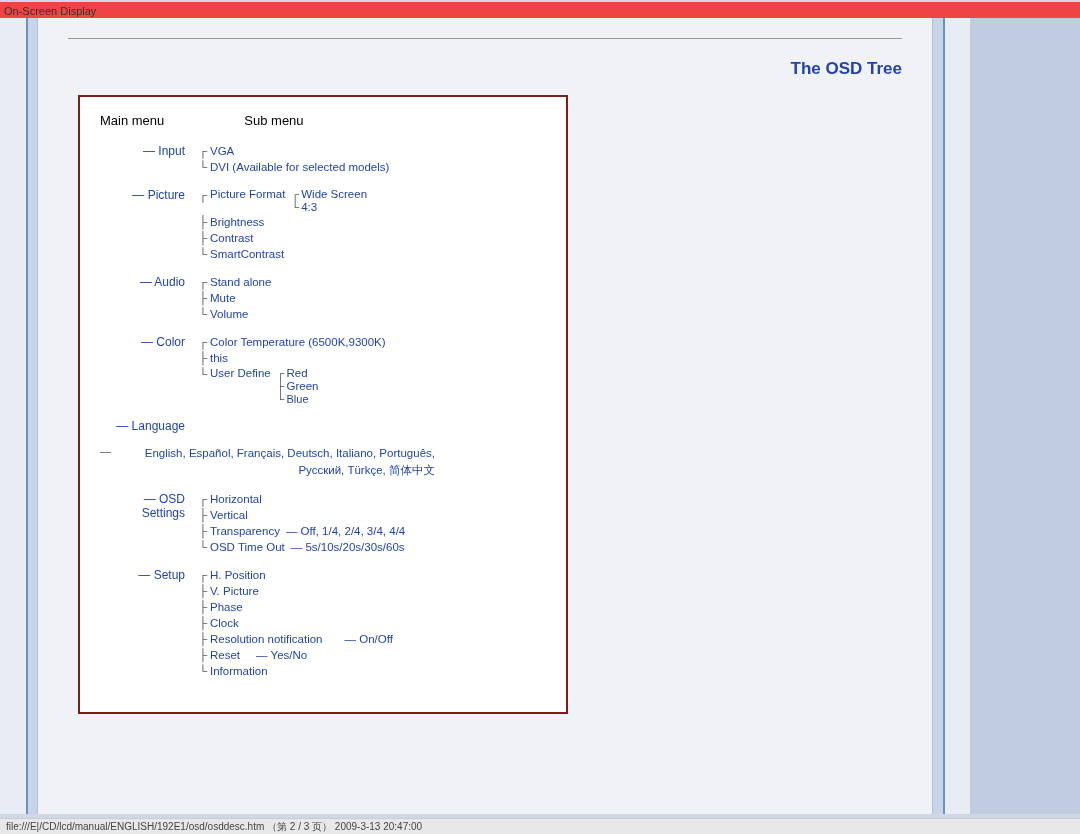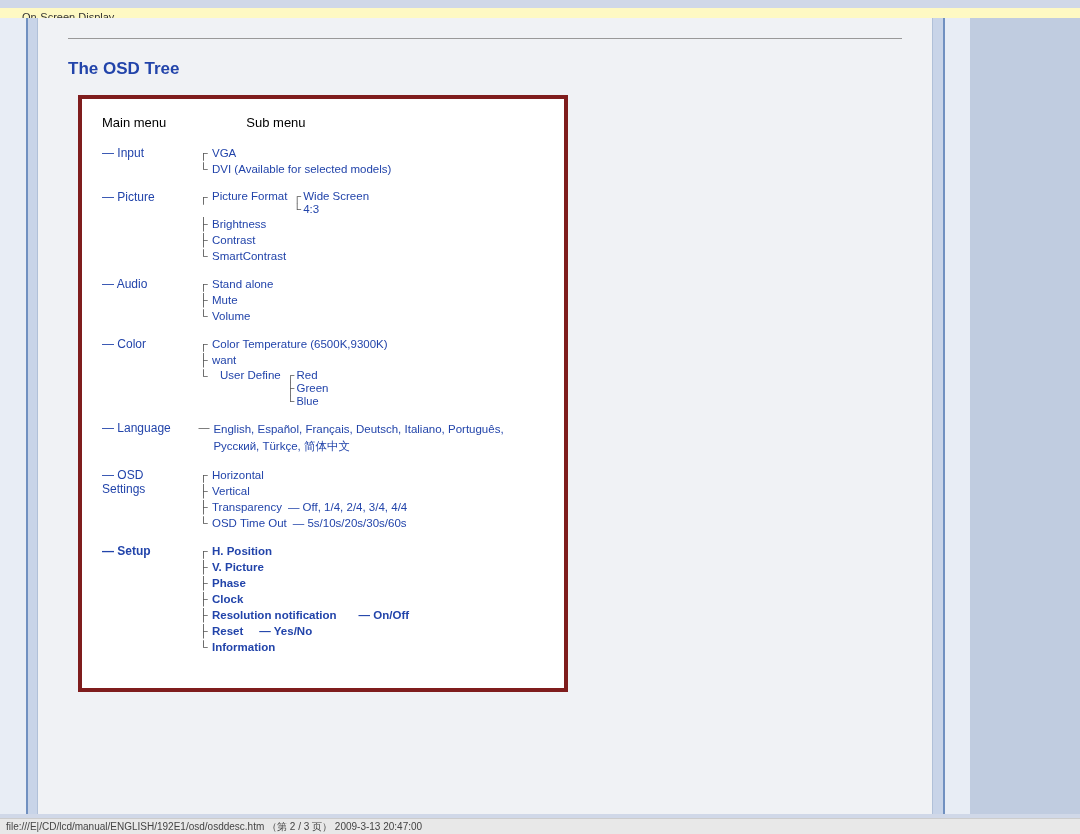--- a/index.html
+++ b/index.html
@@ -9,28 +9,28 @@
       background: #d0d8e8;
       font-family: Arial, sans-serif;
       font-size: 13px;
       position: relative;
       overflow: hidden;
     }
 
     
     .title-bar {
       position: absolute;
-      top: 8px;
+      top: 2px;
       left: 0;
       width: 100%;
       height: 18px;
-      background: #fef9c3;
+      background: #ef4444;
       display: flex;
       align-items: center;
-      padding: 0 22px;
+      padding: 0 4px;
     }
     .title-bar-text {
       font-size: 11px;
       color: #333;
     }
 
     
     .layout {
       position: absolute;
       top: 18px;
@@ -76,20 +76,21 @@
       height: 100%;
       background: #c0cce0;
     }
 
     
     .content {
       flex: 1;
       background: #f0f2f5;
       padding: 0;
       overflow: hidden;
+      text-align: right;
     }
 
     .content-inner {
       background: #f0f2f5;
       padding: 20px 30px 20px 30px;
       height: 100%;
     }
 
     
     .top-line {
@@ -109,21 +110,21 @@
     .intro-text {
       color: #333;
       font-size: 12.5px;
       line-height: 1.6;
       margin-bottom: 20px;
       max-width: 580px;
     }
 
     
     .osd-box {
-      border: 4px solid #7f1d1d;
+      border: 2px solid #7f1d1d;
       background: #fff;
       padding: 16px 33px 20px 20px;
       width: 490px;
       margin-left: 10px;
     }
 
     .osd-header {
       display: flex;
       gap: 80px;
       margin-bottom: 16px;
@@ -158,23 +159,23 @@
     .status-text {
       font-size: 10px;
       color: #444;
     }
 
     
     .input-group { margin-bottom: 16px; }
     .picture-group { margin-bottom: 16px; }
     .audio-group { margin-bottom: 16px; }
     .color-group { margin-bottom: 16px; }
-    .language-group { margin-bottom: 16px; }
+    .language-group { margin-bottom: 16px; flex-direction: column; }
     .osd-group { margin-bottom: 16px; }
-    .setup-group { margin-bottom: 0; font-weight: bold; }
+    .setup-group { margin-bottom: 0; }
 
     .section-row {
       display: flex;
       margin-bottom: 12px;
       gap: 12px;
     }
 
     .ml { width: 85px; font-size: 12px; color: #2244aa; }
     .ml::before { content: '— '; }
 
@@ -279,25 +280,25 @@
 
           <div class="section-row color-group">
             <div class="ml">Color</div>
             <div class="sub-col">
               <div class="sl">
                 <span class="pre">┌</span>
                 <span>Color Temperature (6500K,9300K)</span>
               </div>
               <div class="sl">
                 <span class="pre">├</span>
-                <span>want</span>
+                <span>this</span>
               </div>
               <div style="display:flex;align-items:flex-start;margin-bottom:2px;">
                 <span class="pre" style="color:#555;margin-right:3px;font-size:12px;width:10px;">└</span>
-                <span style="font-size:11.5px;color:#2244aa;margin-left:8px;">User Define</span>
+                <span style="font-size:11.5px;color:#2244aa;">User Define</span>
                 <div style="margin-left:6px;display:flex;flex-direction:column;">
                   <div style="display:flex;align-items:center;margin-bottom:1px;">
                     <span style="color:#555;margin-right:2px;font-size:11px;">┌</span>
                     <span style="font-size:11.5px;color:#2244aa;">Red</span>
                   </div>
                   <div style="display:flex;align-items:center;margin-bottom:1px;">
                     <span style="color:#555;margin-right:2px;font-size:11px;">├</span>
                     <span style="font-size:11.5px;color:#2244aa;">Green</span>
                   </div>
                   <div style="display:flex;align-items:center;">

